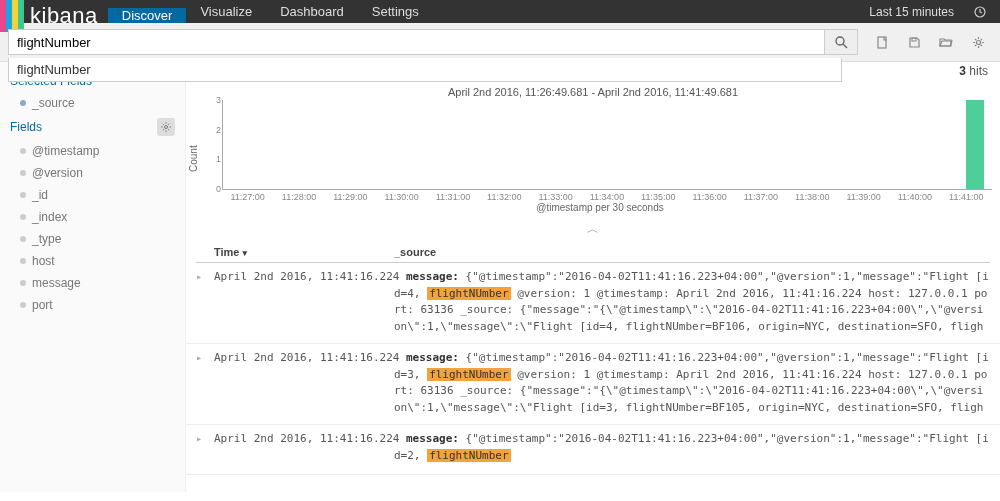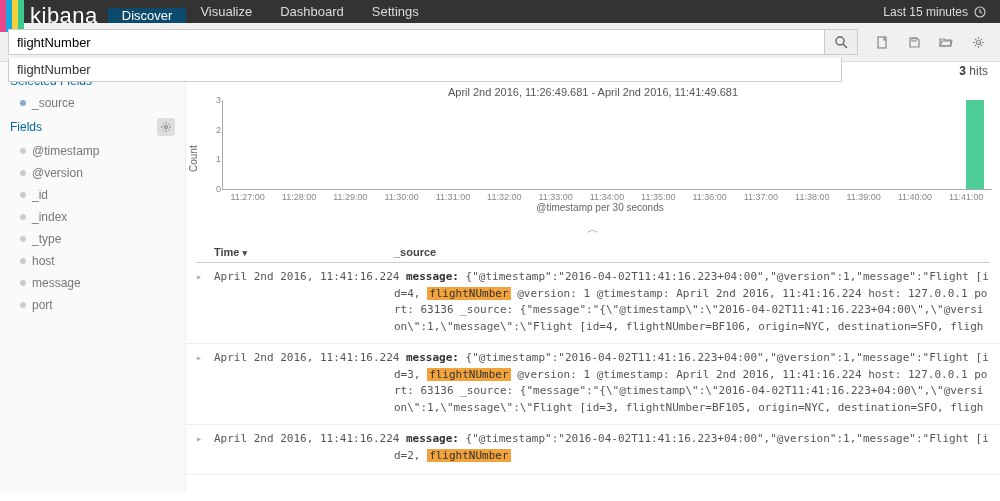--- a/index.html
+++ b/index.html
@@ -3,23 +3,23 @@
 <meta charset="utf-8">
 <style>
 * { box-sizing: border-box; margin: 0; padding: 0; }
 body { font-family: "Helvetica Neue", Arial, sans-serif; font-size: 12px; color: #333; width: 1000px; height: 501px; overflow: hidden; background: #fff; }
 .topbar { display: flex; align-items: stretch; background: #333; height: 23px; color: #ccc; }
 .logo { display:flex; align-items:center; height:32px; padding:0 10px 0 0; }
 .logo-stripes { display:flex; height:100%; }
 .logo-stripes span { display:block; width:6px; height:100%; }
 .logo-text { font-size: 22px; font-weight:300; letter-spacing:0.5px; color:#fff; margin-left:6px; font-family: Arial, sans-serif; }
 .nav-item { display:flex; align-items:center; padding:0 14px; font-size:13px; cursor:pointer; color:#ddd; }
-.nav-item.active { background:#0c4a6e; color:#fff;margin-top:8px; }
+.nav-item.active { background:#0369a1; color:#fff;margin-top:8px; }
 .spacer { flex:1; }
-.time-picker { display:flex; align-items:center; padding:0 14px; color:#ddd; cursor:pointer; font-size:12px; gap:6px; }
+.time-picker { display:flex; align-items:center; padding:0 14px; color:#ddd; cursor:pointer; font-size:12px; gap:20px; }
 .toolbar { display:flex; align-items:center; background:#f0f0f0; padding:6px 8px; border-bottom:1px solid #ddd; }
 .search-wrap { flex:1; display:flex; }
 .search-input { flex:1; height:26px; border:1px solid #ccc; border-right:none; padding:0 8px; font-size:13px; outline:none; }
 .search-btn { width:34px; height:26px; background:#eee; border:1px solid #ccc; display:flex; align-items:center; justify-content:center; cursor:pointer; }
 .toolbar-icons { display:flex; gap:4px; margin-left:10px; }
 .toolbar-icons .ticon { width:28px; height:26px; display:flex; align-items:center; justify-content:center; color:#888; cursor:pointer; border-radius:2px; }
 .suggest { position:absolute; left:8px; top:58px; width:834px; background:#fff; border:1px solid #ccc; border-top:none; padding:4px 8px; font-size:13px; z-index:5; }
 .hits { position:absolute; right:12px; top:64px; font-size:12px; color:#555; }
 .hits b { font-weight:bold; color:#333; }
 .layout { display:flex; height:calc(501px - 32px - 39px); }

